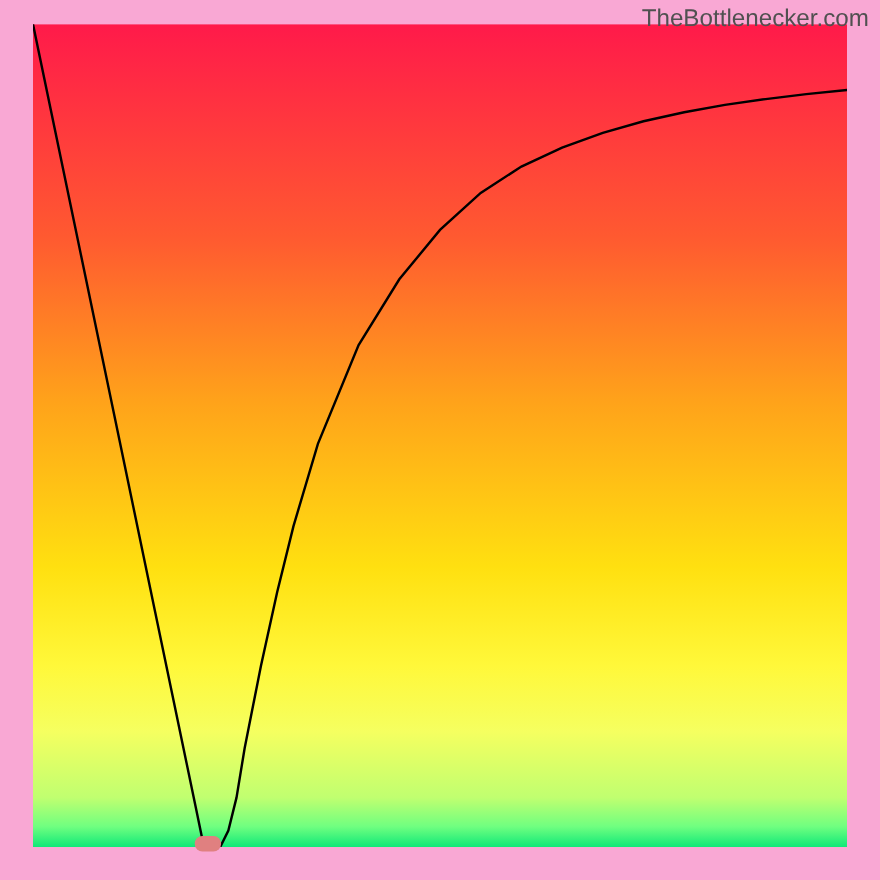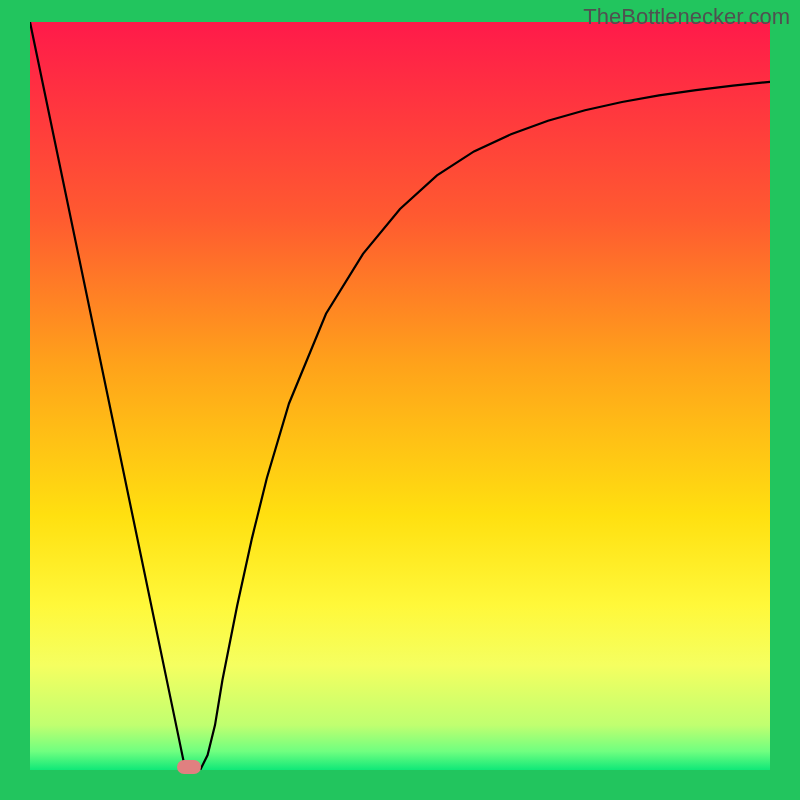--- a/index.html
+++ b/index.html
@@ -1,20 +1,20 @@
 <!DOCTYPE html>
 <html><head>
 <meta charset="utf-8">
 <style>
   * { margin: 0; padding: 0; box-sizing: border-box; }
   html, body { width: 800px; height: 800px; overflow: hidden; }
   .container {
     width: 800px;
     height: 800px;
-    background: #22c55e;
+    background: #f9a8d4;
     position: relative;
     text-decoration: underline;
   }
   .watermark {
     position: absolute;
     top: 4px;
     right: 10px;
     color: #505050;
     font-family: Arial, sans-serif;
     font-size: 22px;

